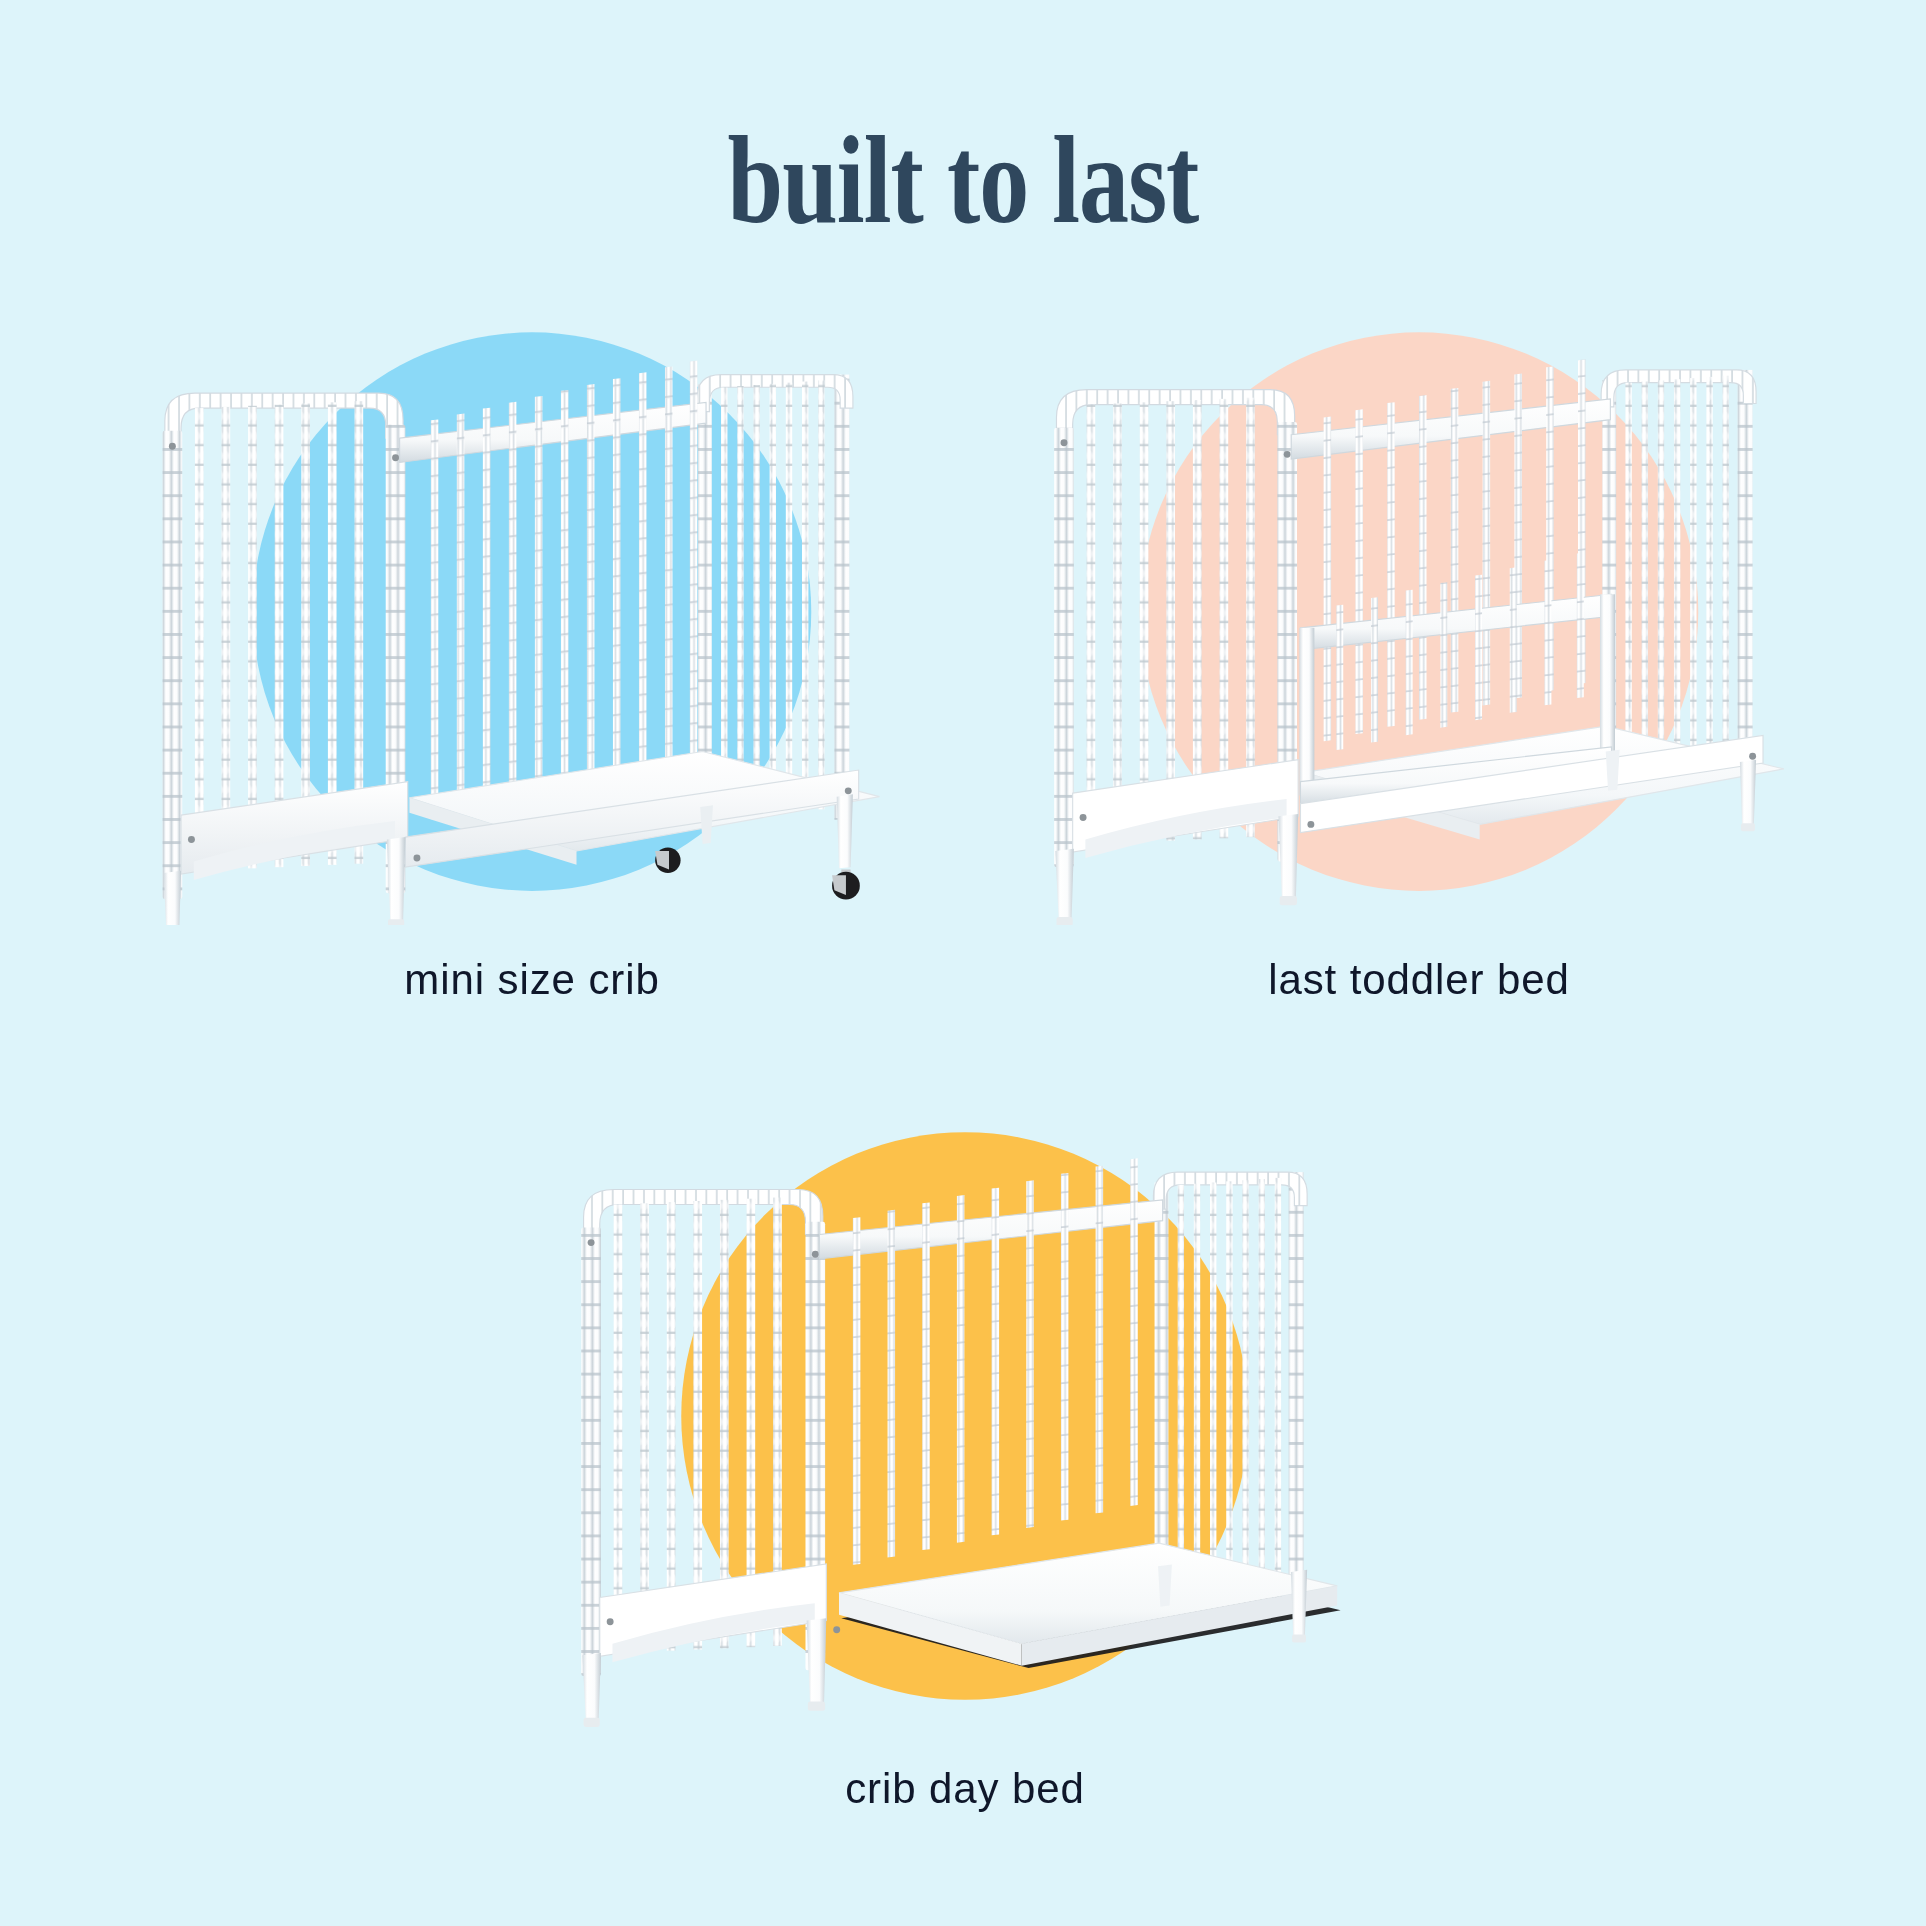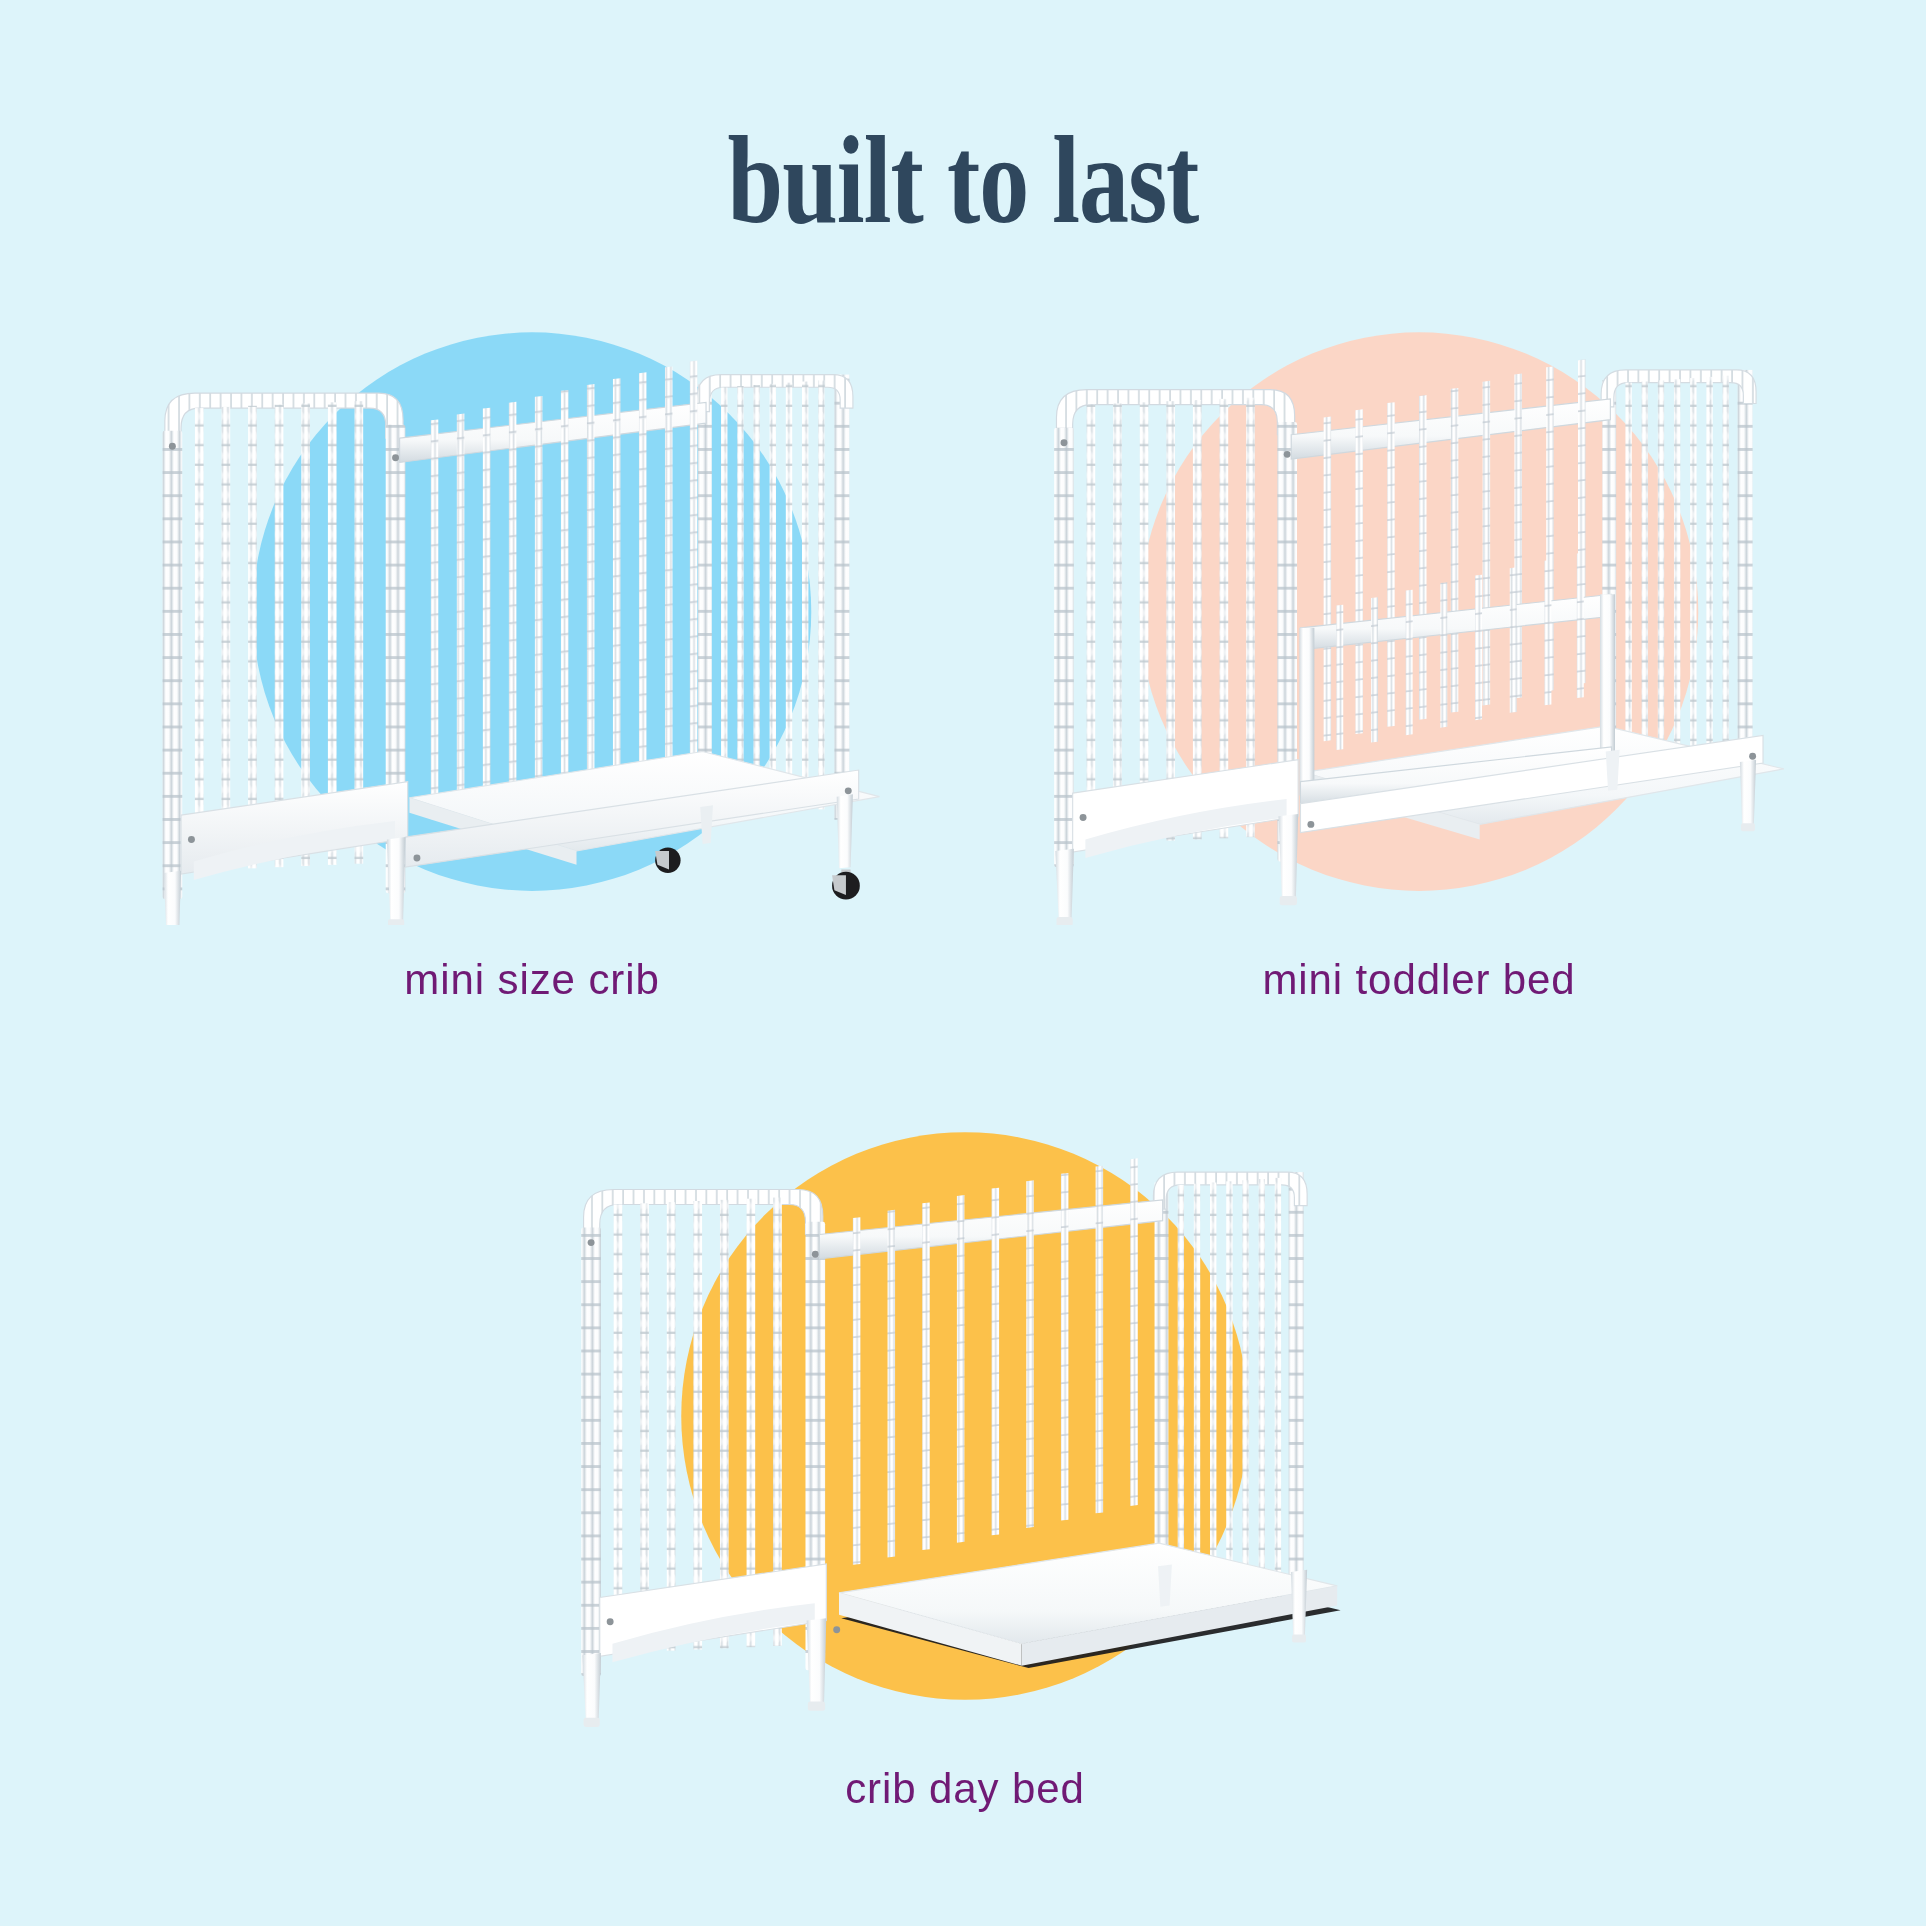--- a/index.html
+++ b/index.html
@@ -44,21 +44,21 @@
   .stage svg { display:block; width:100%; height:100%; }
 
   .caption {
     position:absolute;
     left:0; width:100%;
     text-align:center;
     font-family:"Liberation Sans","DejaVu Sans",sans-serif;
     font-weight:300;
     font-size:42px;
     letter-spacing:0.9px;
-    color:#701a75;
+    color:#0f172a;
     white-space:nowrap;
   }
   #panel-crib .caption,
   #panel-toddler .caption { top:667px; }
   #panel-daybed .caption  { top:667px; }
 </style>
 </head>
 <body>
 
 <div id="page">
@@ -362,21 +362,21 @@
           <rect x="108" y="1086" width="28" height="16" rx="4" fill="#e7ecef"></rect>
           <path d="M492 912 L526 908 L522 1056 L498 1058 Z" fill="url(#t_post)"></path>
           <rect x="494" y="1050" width="30" height="16" rx="4" fill="#e7ecef"></rect>
           <path d="M1290 818 L1318 814 L1314 930 L1294 932 Z" fill="url(#t_post)"></path>
           <rect x="1292" y="924" width="24" height="14" rx="3" fill="#e7ecef"></rect>
 
           <path d="M1058 800 L1082 797 L1078 866 L1062 868 Z" fill="#eef2f5"></path>
         </g>
       </svg>
     </div>
-    <div class="caption">mini toddler bed</div>
+    <div class="caption">last toddler bed</div>
   </div>
 
   <div class="panel" id="panel-daybed">
     <div class="stage">
       <svg viewBox="0 0 1540 1100" xmlns="http://www.w3.org/2000/svg" aria-label="mini day bed">
         <defs>
           <linearGradient id="d_sp" x1="0" y1="0" x2="1" y2="0">
             <stop offset="0%" stop-color="#dfe5ea"></stop>
             <stop offset="22%" stop-color="#ffffff"></stop>
             <stop offset="58%" stop-color="#ffffff"></stop>

